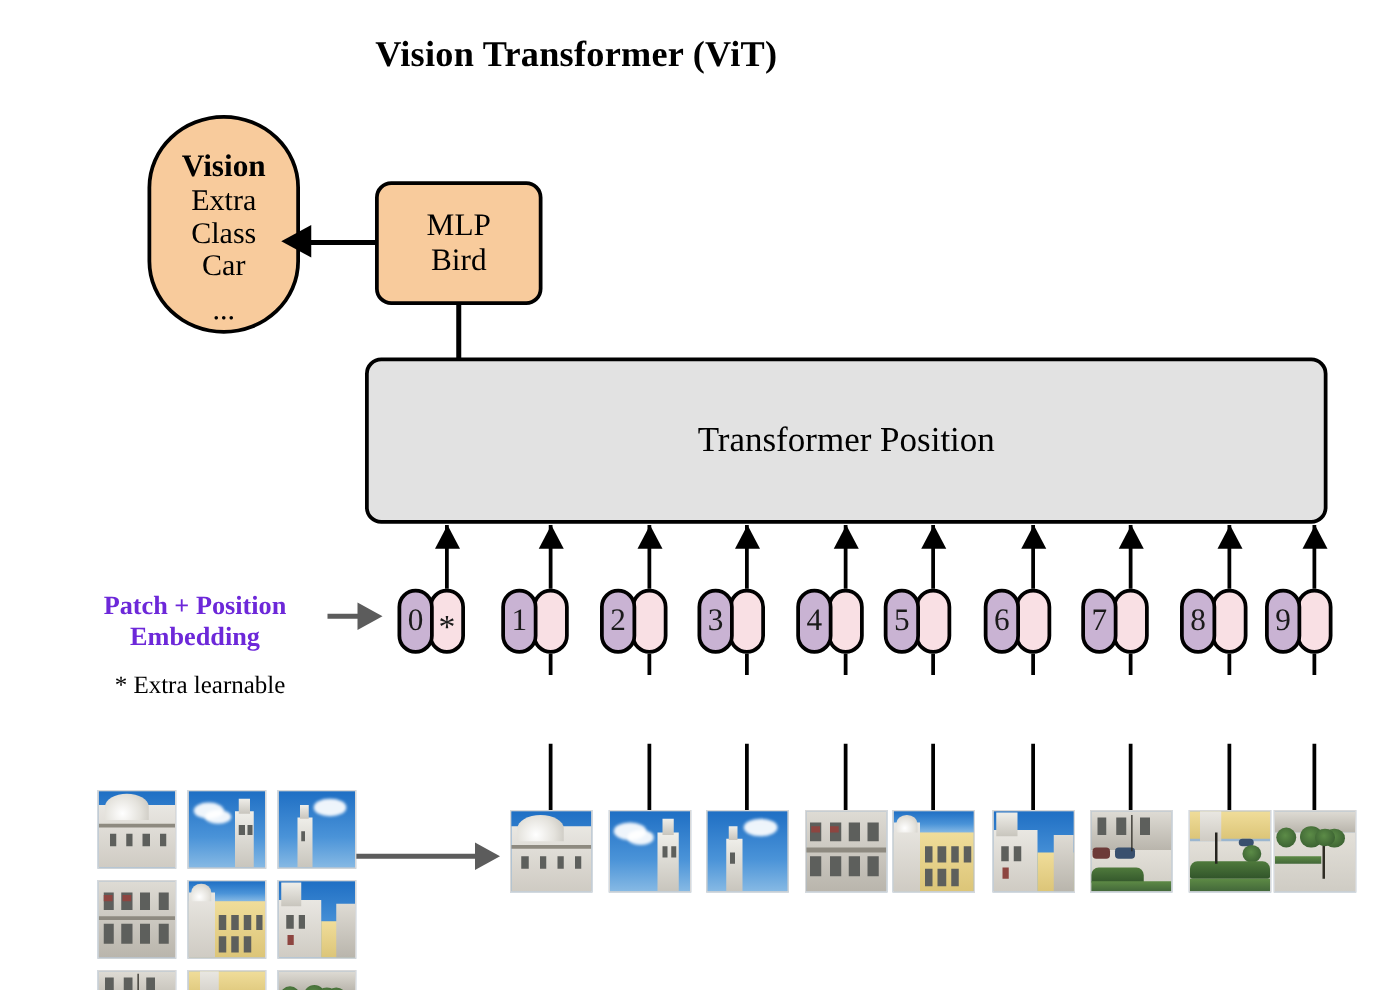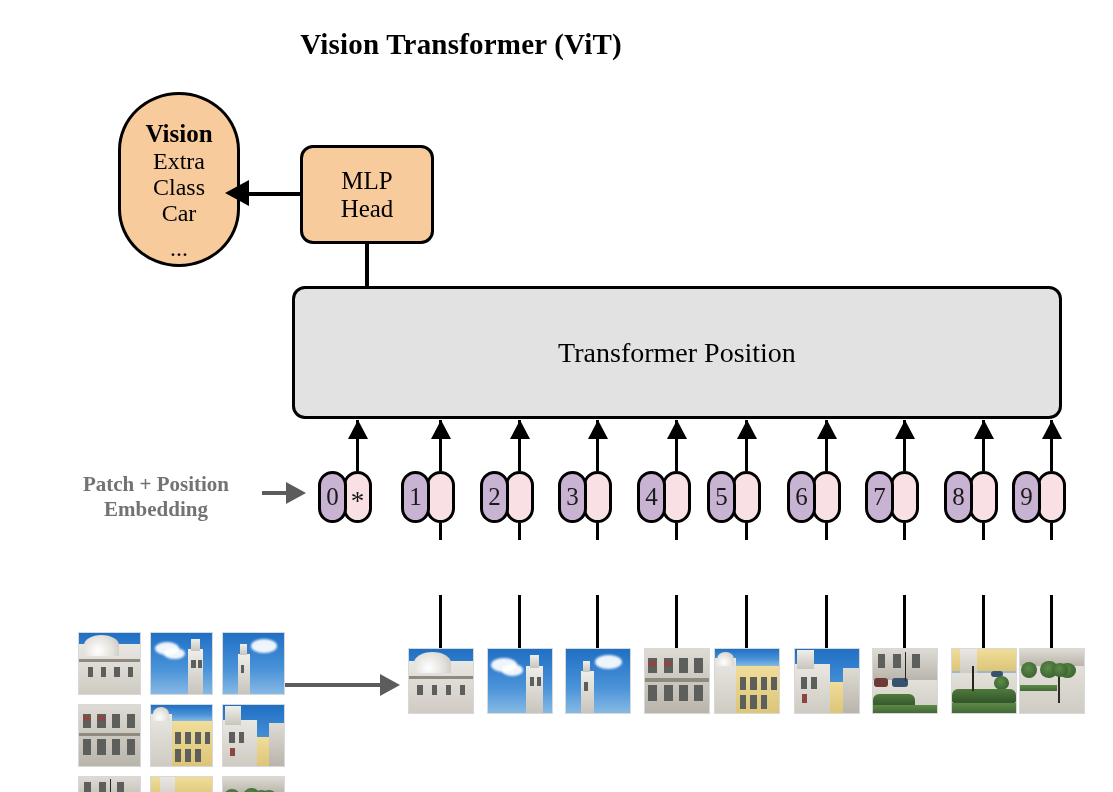--- a/index.html
+++ b/index.html
@@ -70,21 +70,21 @@
     border: 3.5px solid #000;
     border-radius: 13px;
     display: flex; align-items: center; justify-content: center;
     font-size: 28px; color: #000;
   }
 
   
   #pp-label {
     left: 58px; top: 472px; width: 196px;
     text-align: center;
-    font-size: 21px; font-weight: bold; color: #737373;
+    font-size: 21px; font-weight: bold; color: #6d28d9;
     line-height: 1.18;
   }
   #extra-note {
     left: 58px; top: 536px; width: 204px;
     font-size: 20px; color: #000; line-height: 1.2;
     text-align: center;
   }
   #extra-note .mono {
     font-family: "Liberation Mono", "DejaVu Sans Mono", monospace;
     font-size: 17px;
@@ -188,35 +188,36 @@
     <div class="li">Class</div>
     <div class="li">Car</div>
     <div class="dots">...</div>
   </div>
 
   <div class="abs" id="mlp-to-class-line"></div>
   <div class="abs" id="mlp-to-class-head"></div>
 
   <div class="abs" id="mlp-head">
     <div>MLP</div>
-    <div>Head</div>
+    <div>Bird</div>
   </div>
 
   <div class="vline" style="left:365px; top:243px; height:45px;"></div>
 
   <div class="abs" id="encoder">
     <span>Transformer Position</span>
   </div>
 
   <div class="abs" id="pp-label">
     <div>Patch + Position</div>
     <div>Embedding</div>
   </div>
 
   <div class="abs" id="extra-note">
+    <div><span class="star">*</span><span> Extra learnable</span></div>
   </div>
 
   <div class="g-line" style="left:262px; top:491px; width:26px;"></div>
   <div class="g-head" style="left:286px; top:482px;"></div>
 
   <div class="g-line" style="left:282px; top:683px; width:100px;"></div>
   <div class="g-head" style="left:380px; top:674px;"></div>
 
   <div id="tokens-layer">
       <div class="token" style="left: 318px; width: 54px;">

